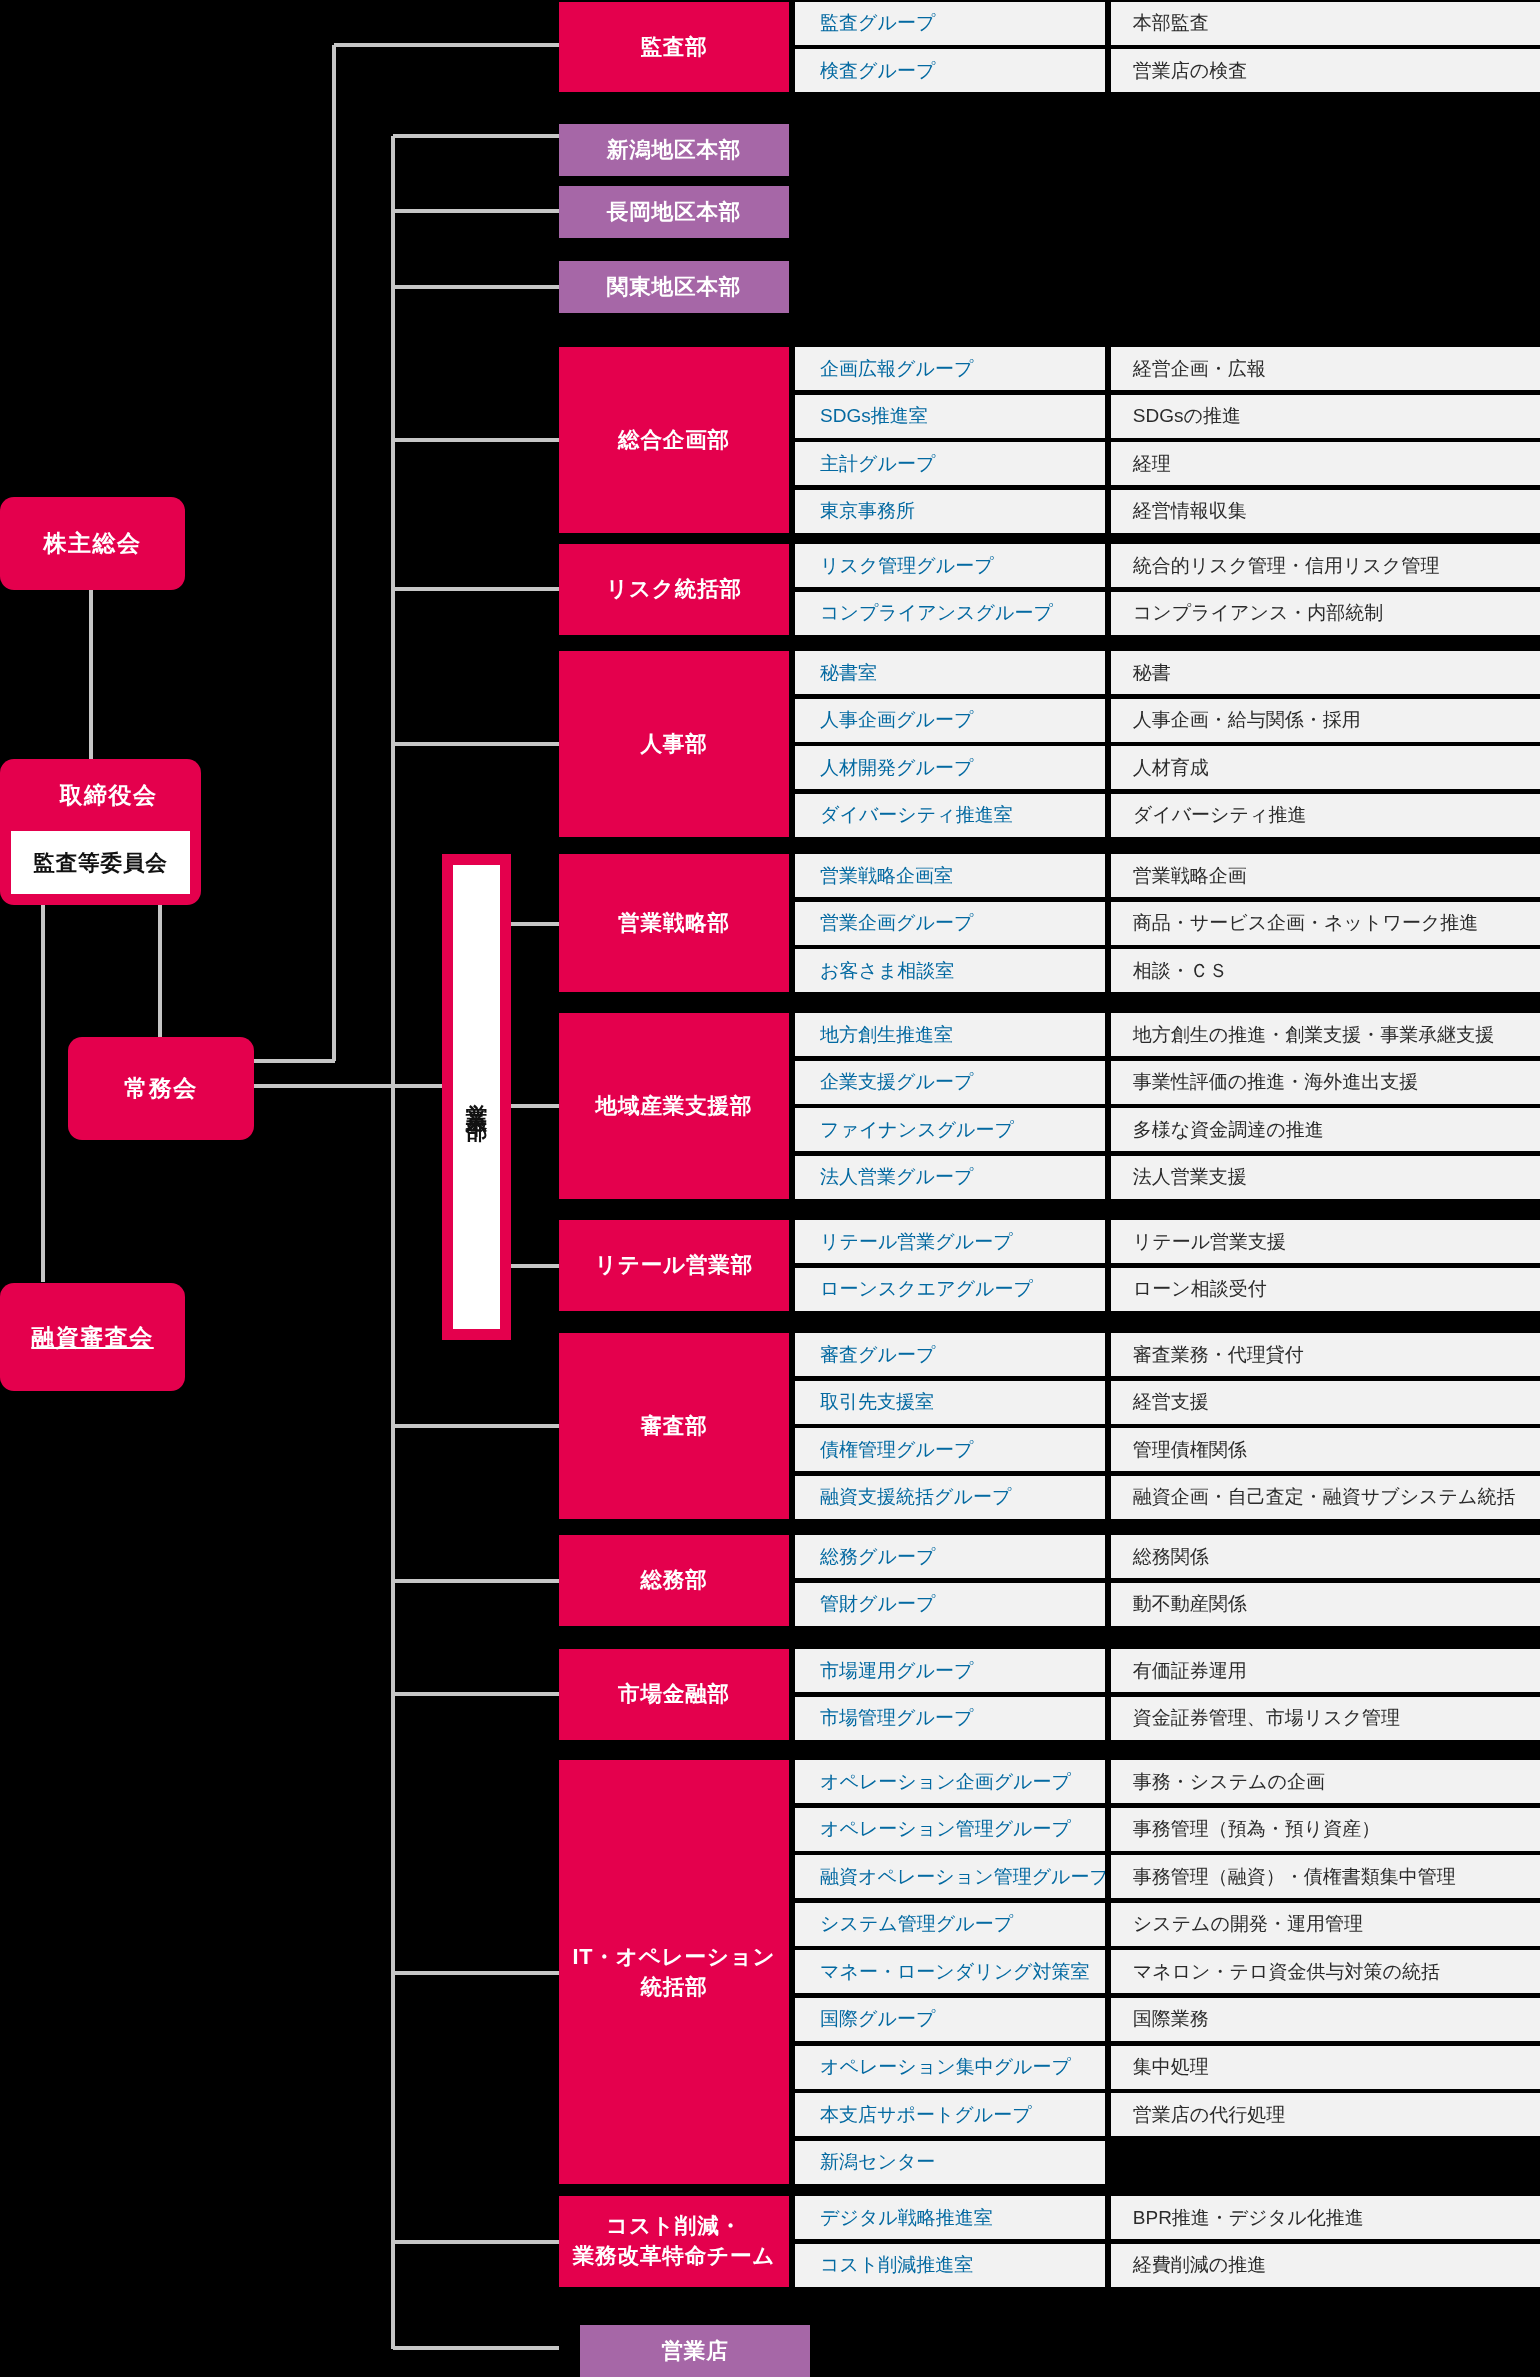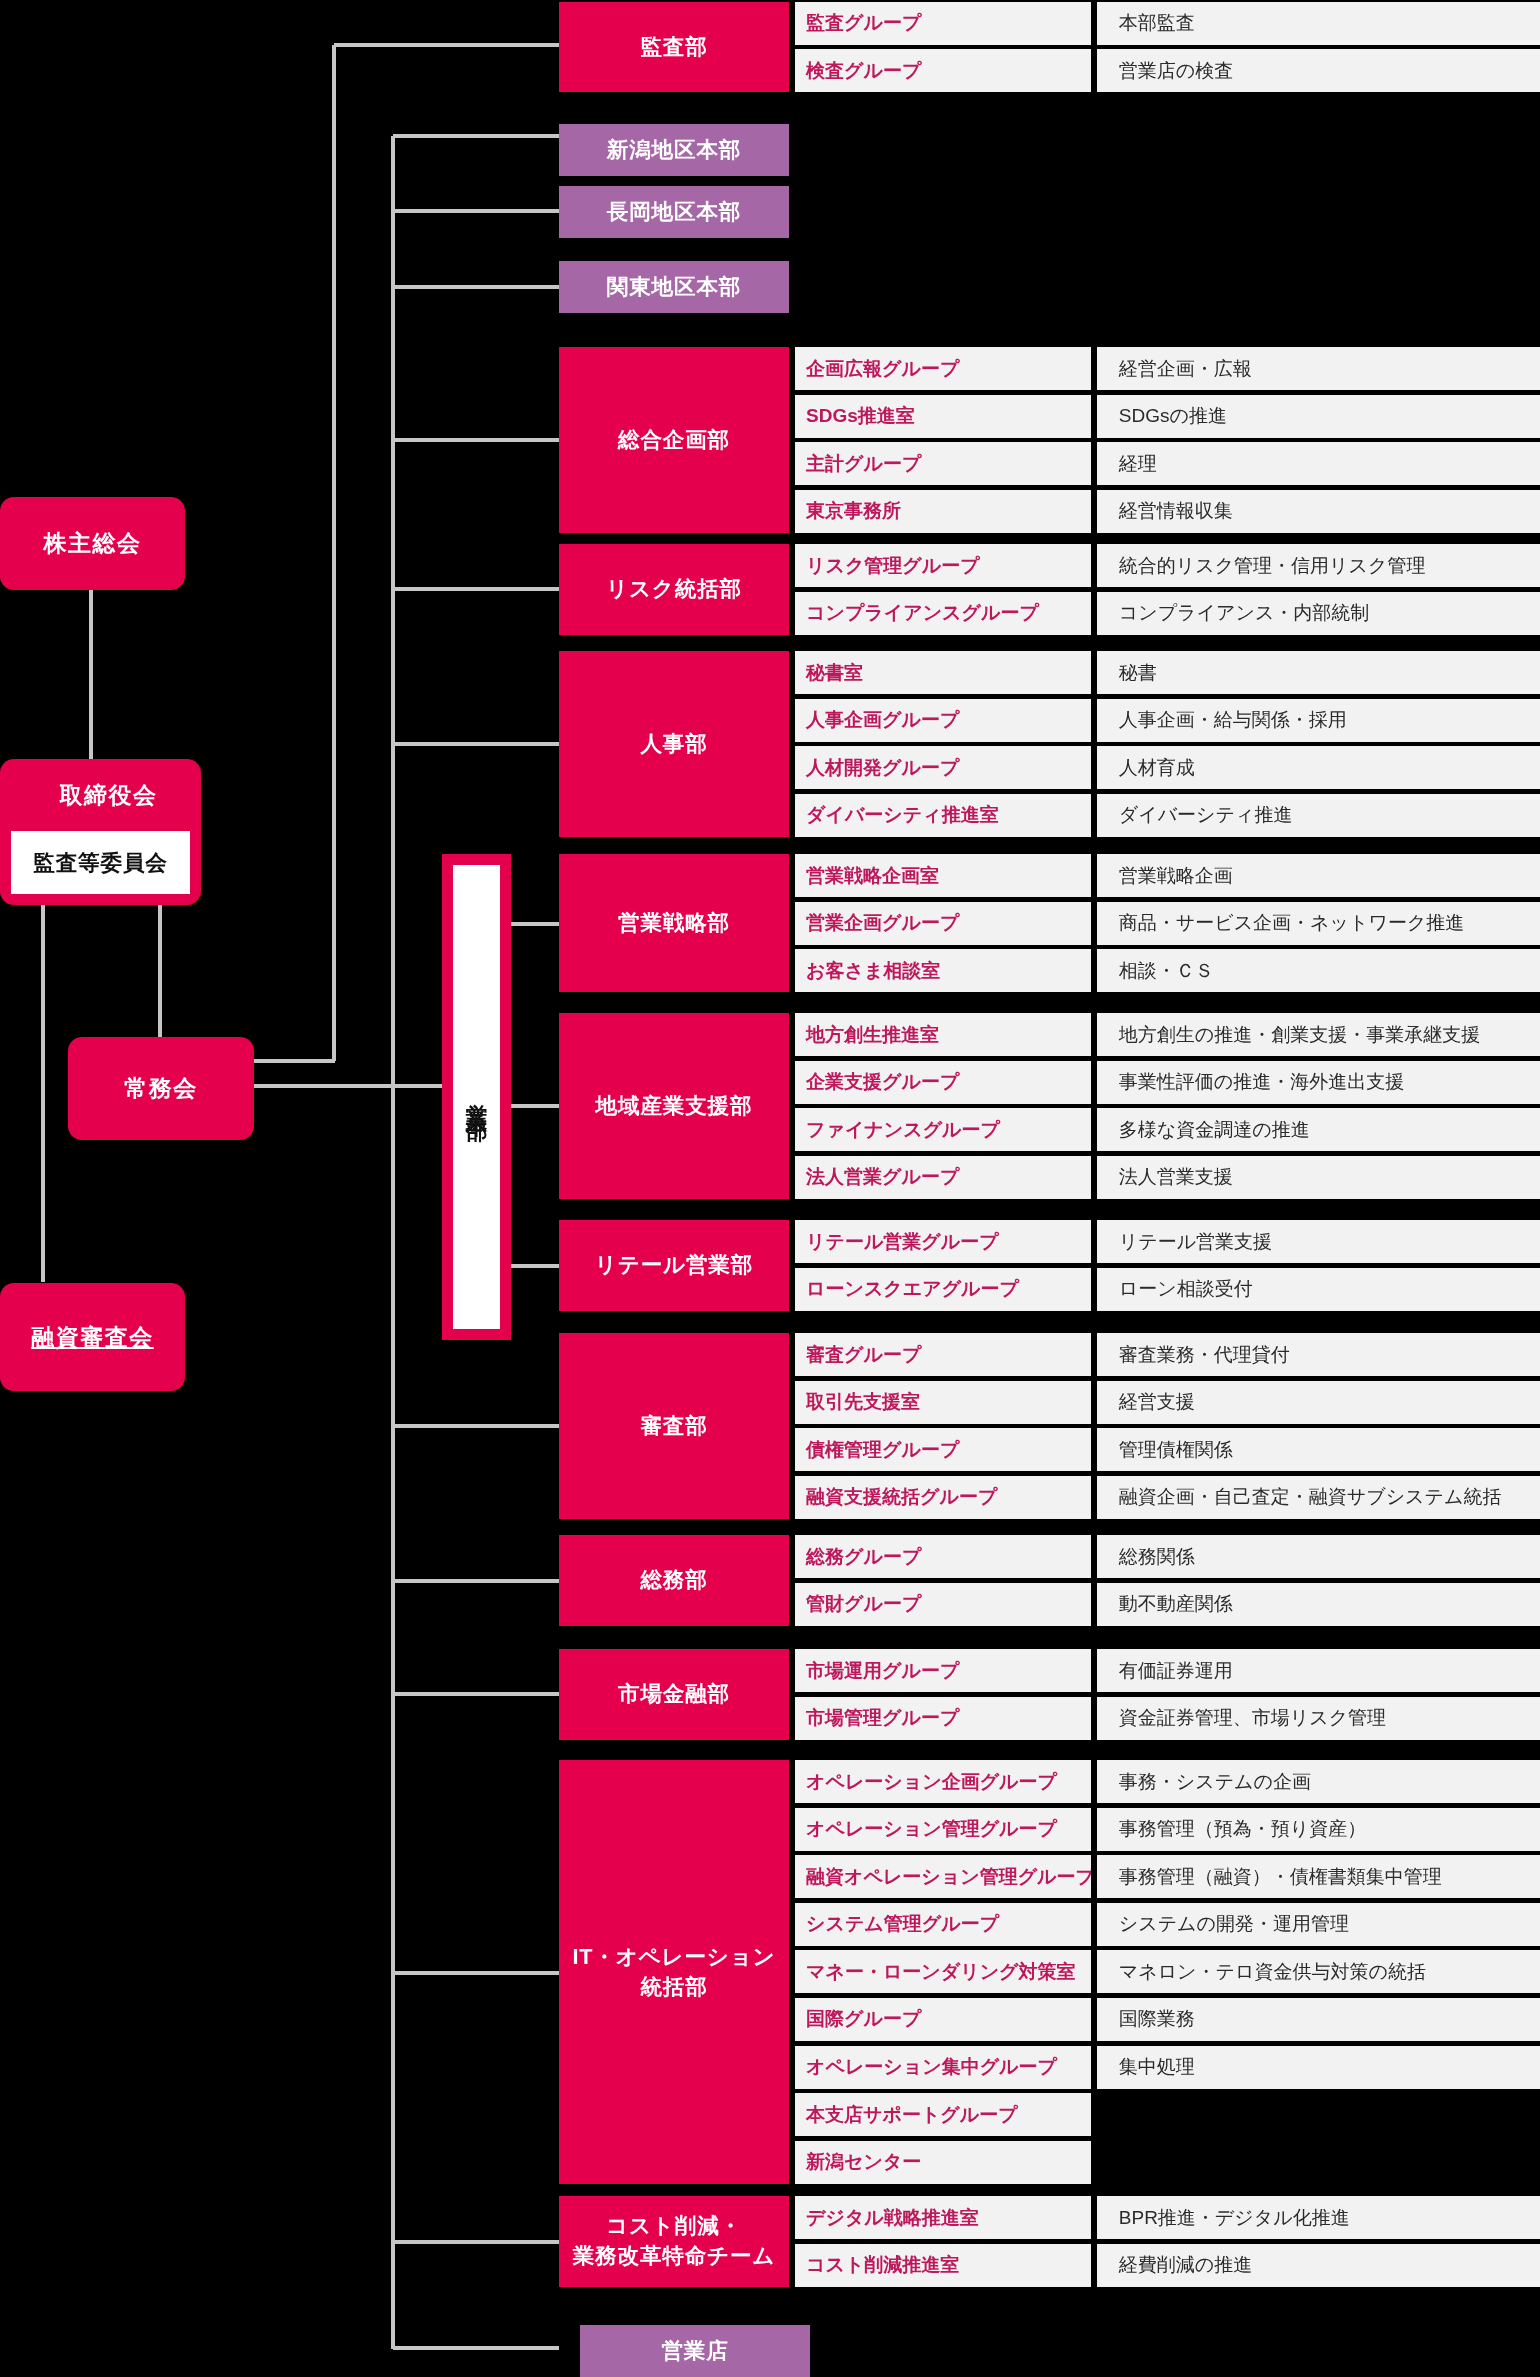--- a/index.html
+++ b/index.html
@@ -65,24 +65,24 @@
     background:#e4004d;
     text-align:right;
   }
   .dept-box.purple{
     position:relative;width:230px;height:52px;
     background:#a667a7;
   }
   .rows{margin-left:236px;display:flex;flex-direction:column;gap:4.6px;}
   .group-row{display:flex;gap:6.2px;height:43px;}
   .group-name{
-    width:285px;background:#f2f2f2;color:#be185d;
-    font-weight:bold;font-size:19px;
+    width:285px;background:#f2f2f2;color:#0369a1;
+    font-weight:normal;font-size:19px;
     display:flex;align-items:center;
-    padding-left:11px;overflow:hidden;white-space:nowrap;
+    padding-left:25px;overflow:hidden;white-space:nowrap;
   }
   .group-desc{
     flex:1;background:#f2f2f2;color:#2b2b2b;
     font-size:19px;
     display:flex;align-items:center;
     padding-left:21.6px;overflow:hidden;white-space:nowrap;
   }
 </style>
 </head>
 <body>
@@ -365,20 +365,21 @@
         <div class="group-row">
           <div class="group-name">国際グループ</div>
           <div class="group-desc">国際業務</div>
         </div>
         <div class="group-row">
           <div class="group-name">オペレーション集中グループ</div>
           <div class="group-desc">集中処理</div>
         </div>
         <div class="group-row">
           <div class="group-name">本支店サポートグループ</div>
+          <div class="group-desc">営業店の代行処理</div>
         </div>
         <div class="group-row">
           <div class="group-name">新潟センター</div>
         </div>
       </div>
     </div>
     <div class="dept-block" style="top: 2196px;">
       <div class="dept-box red">
         <div>コスト削減・</div>
         <div>業務改革特命チーム</div>

